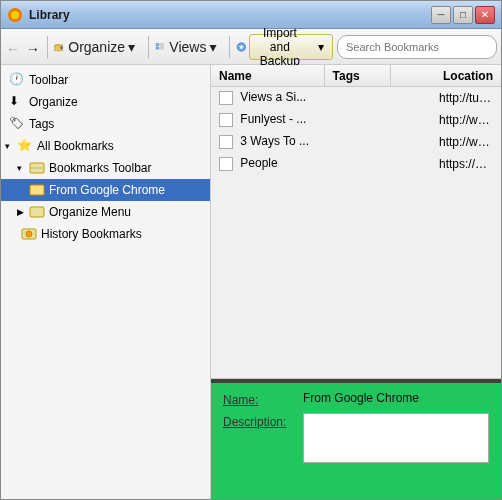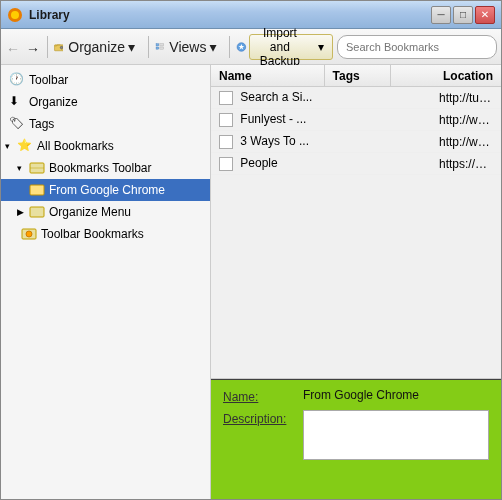--- a/index.html
+++ b/index.html
@@ -256,22 +256,22 @@
       width: 14px;
       height: 14px;
       border: 1px solid #aaa;
       background: #fff;
       margin-right: 4px;
       vertical-align: middle;
     }
 
     
     .detail-panel {
-      background: #84cc16;
-      border-top: 1px solid #404040;
+      background: #22c55e;
+      border-top: 4px solid #404040;
       padding: 8px 12px;
       min-height: 120px;
     }
 
     .detail-row {
       display: flex;
       align-items: flex-start;
       margin-bottom: 6px;
     }
 
@@ -426,38 +426,38 @@
       </div>
 
       <div class="sidebar-item">
         <span style="padding-left:16px"></span>
         <span class="tree-icon">
           <svg width="16" height="16" viewBox="0 0 16 16">
             <rect x="1" y="3" width="14" height="10" rx="1" fill="#e8e0a0" stroke="#c0a000" stroke-width="1"></rect>
             <circle cx="8" cy="8" r="3" fill="#ffa000" stroke="#c07000" stroke-width="0.8"></circle>
           </svg>
         </span>
-        <span>Toolbar Bookmarks</span>
+        <span>History Bookmarks</span>
       </div>
 
     </div>
 
     <div class="content-area">
 
       <div class="bookmark-table">
         <div class="table-header">
           <div class="table-header-cell col-name">Name</div>
           <div class="table-header-cell col-tags">Tags</div>
           <div class="table-header-cell col-location">Location</div>
         </div>
 
         <div class="table-row">
           <div class="table-cell col-name">
             <span class="bookmark-icon"></span>
-            <span>Search a Si...</span>
+            <span>Views a Si...</span>
           </div>
           <div class="table-cell col-tags"></div>
           <div class="table-cell col-location">http://tutorialzine.c...</div>
         </div>
 
         <div class="table-row">
           <div class="table-cell col-name">
             <span class="bookmark-icon"></span>
             <span>Funlyest - ...</span>
           </div>

